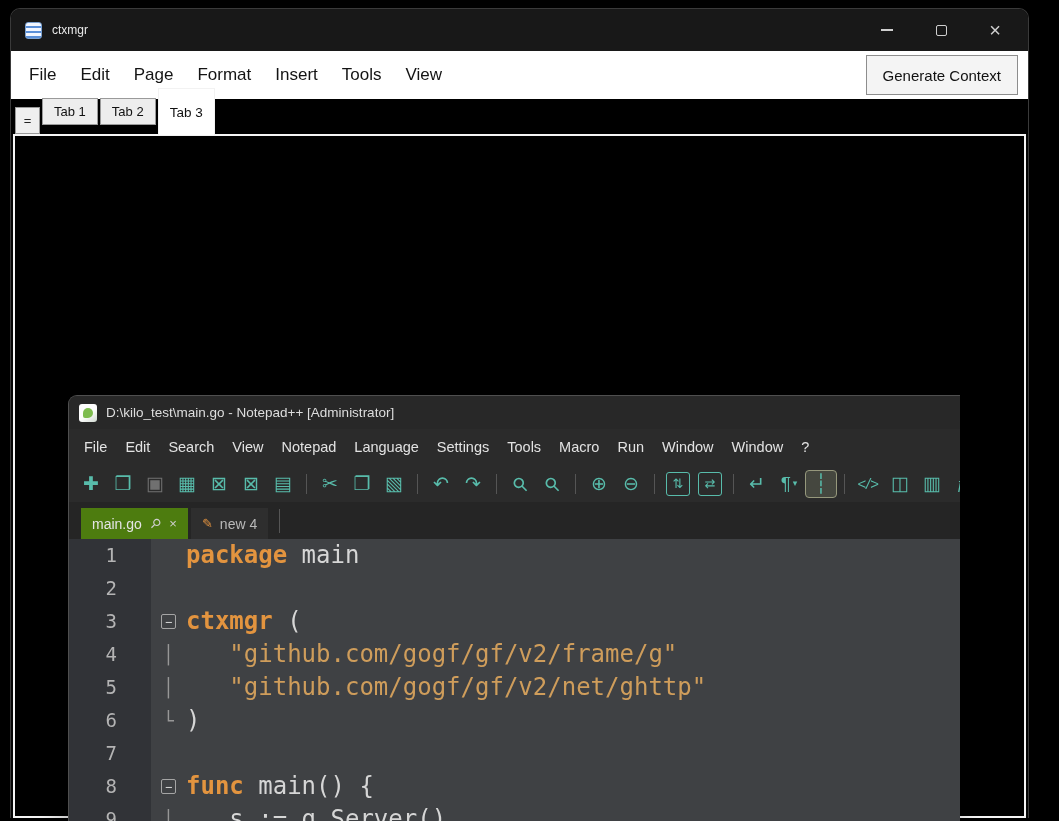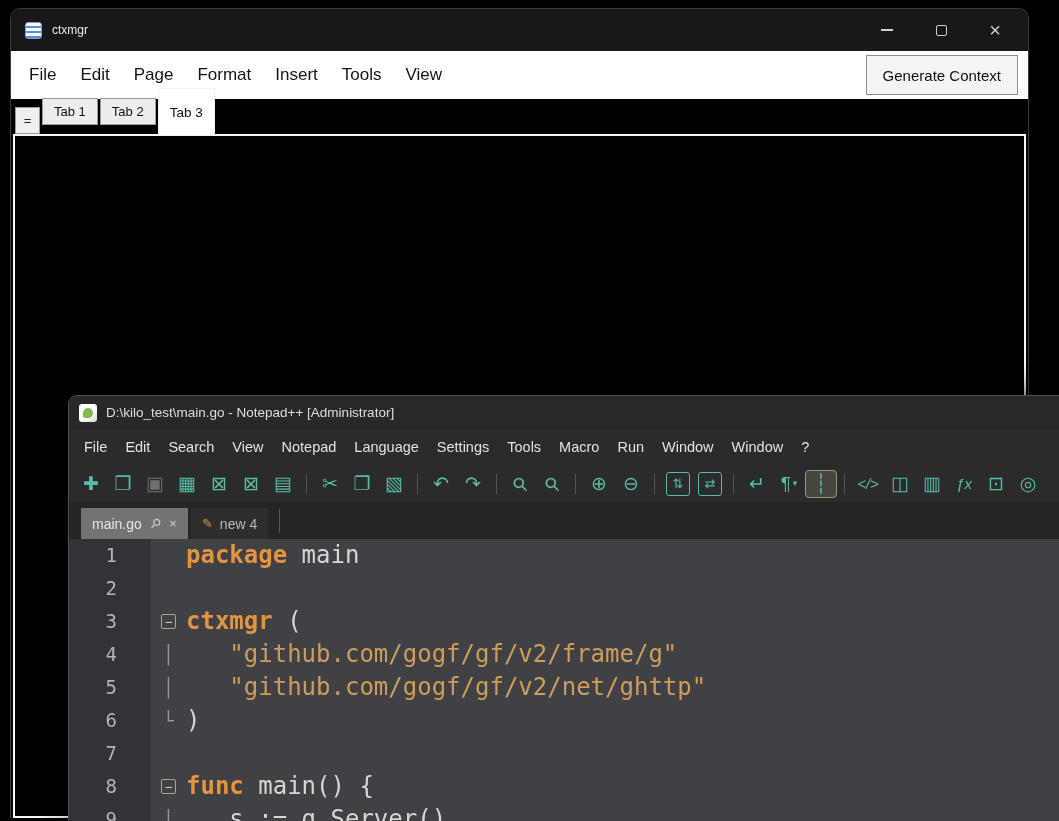--- a/index.html
+++ b/index.html
@@ -50,21 +50,21 @@
     height:48px; background:#fff; border:1px solid #f2f2f2; font-size:13.5px;
     margin-bottom:-2px; position:relative; z-index:3;
   }
   .ct-content {
     position:absolute; left:2px; right:2px; top:125px; bottom:0;
     border:2px solid #f5f5f5; background:#000;
   }
 
   
   .npp {
-    position:absolute; left:68px; top:395px; width:991px; height:426px;
+    position:absolute; left:68px; top:395px; width:892px; height:426px;
     background:#2b2b2b; border:1px solid #4f4f4f; border-right:none; border-bottom:none;
     border-radius:9px 0 0 0; overflow:hidden; box-shadow:-6px -6px 28px rgba(0,0,0,.6);
     display:flex; flex-direction:column; z-index:5;
   }
   .np-titlebar { height:33px; background:#282828; display:flex; align-items:center; padding-left:10px; flex:0 0 auto; }
   .np-appicon {
     width:18px; height:18px; border-radius:3px; flex:0 0 auto;
     background:linear-gradient(145deg,#fdfdfd 55%,#cfd8cf 100%);
     display:flex; align-items:center; justify-content:center;
   }
@@ -85,21 +85,21 @@
   .np-tbtn.boxed { border:1px solid #58bcab; border-radius:3px; width:24px; height:24px; font-size:13px; margin:0 4px; }
   .np-tbtn.small-glyph { font-size:15px; font-style:italic; }
   .np-sep { width:1px; height:20px; background:#555; margin:0 7px; flex:0 0 auto; display:inline-block; }
   .np-caret { font-size:9px; color:#58bcab; margin-left:2px; }
 
   .np-tabbar { height:37px; background:#252525; display:flex; align-items:flex-end; padding-left:12px; flex:0 0 auto; }
   .np-doctab {
     height:31px; display:flex; align-items:center; padding:0 11px; color:#b9b9b9;
     font-size:14px; background:#2e2e2e; margin-right:3px;
   }
-  .np-doctab.active { background:#737373; color:#e4e4e4; }
+  .np-doctab.active { background:#4d7c0f; color:#e4e4e4; }
   .np-pencil { color:#e0913f; font-size:13px; margin-right:7px; }
   .np-pin { margin-left:9px; transform:rotate(45deg); font-size:13px; color:#cfcfcf; }
   .np-close { margin-left:9px; font-size:13px; color:#cfcfcf; }
   .np-tabsep { width:1px; height:24px; background:#555; margin-left:8px; align-self:center; }
 
   .np-editor { flex:1 1 auto; background:#3f4144; overflow:hidden; font-family:"DejaVu Sans Mono", monospace; }
   .ed-row { display:flex; height:33px; line-height:33px; }
   .ed-num {
     width:82px; flex:0 0 auto; background:#313337; color:#b4b4b4; font-size:19px;
     text-align:right; padding-right:34px;

